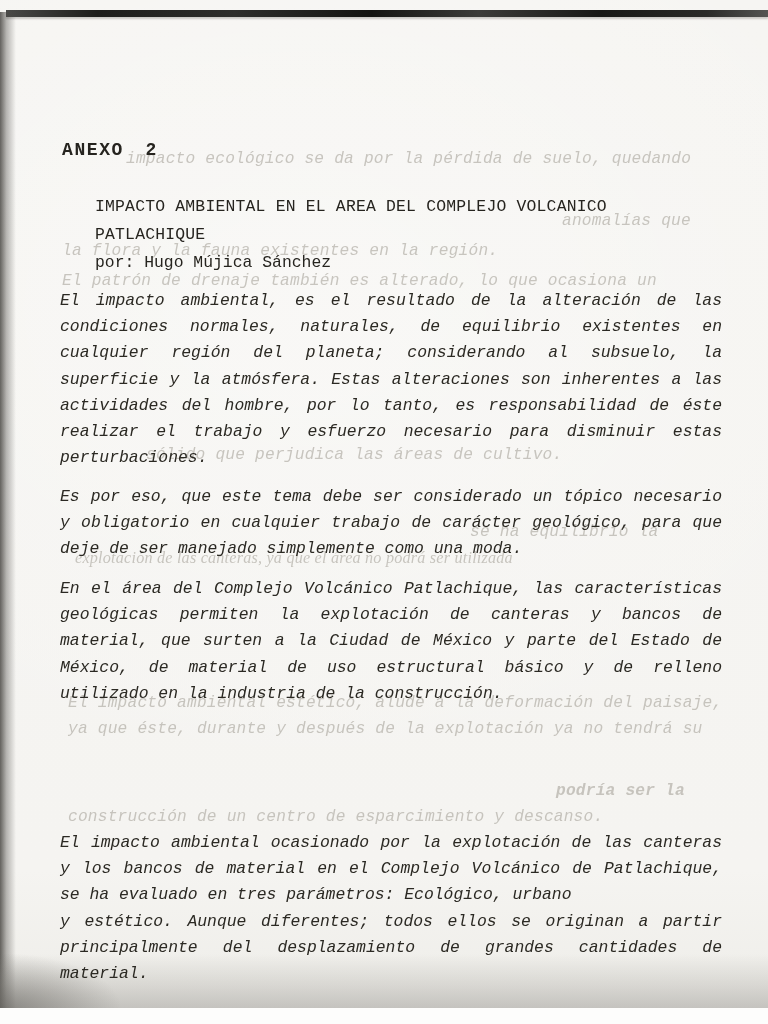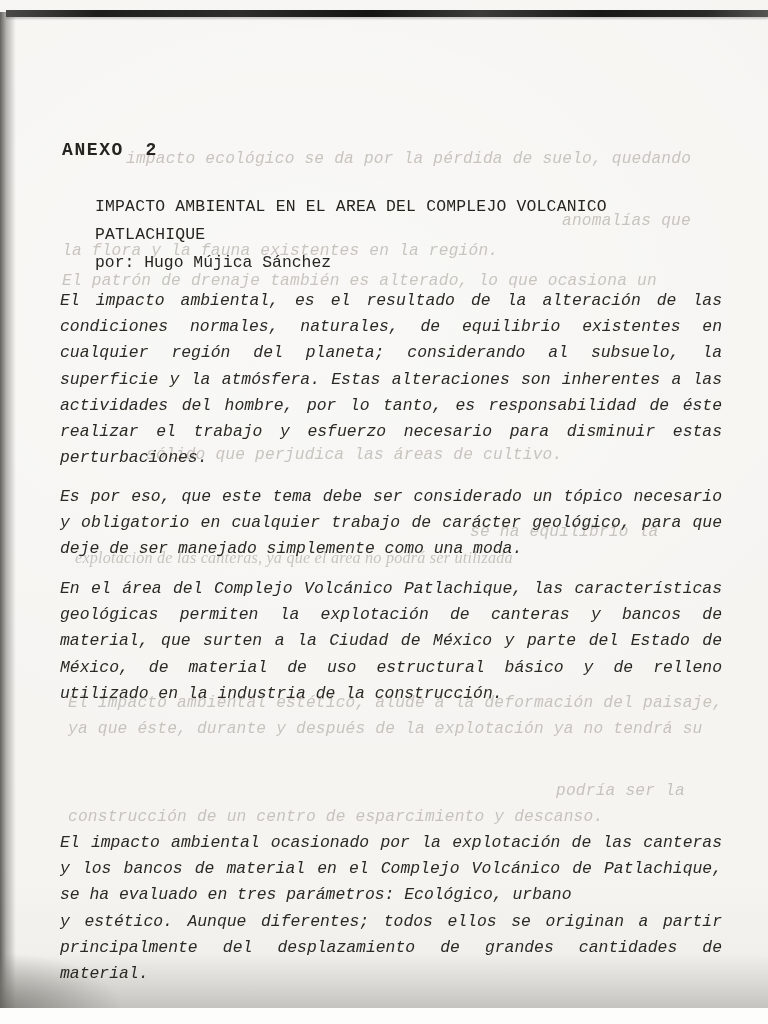--- a/index.html
+++ b/index.html
@@ -90,21 +90,21 @@
 
   <div class="ghost" style="top:146px; left:126px;">impacto ecológico se da por la pérdida de suelo, quedando</div>
   <div class="ghost" style="top:208px; left:562px;">anomalías que</div>
   <div class="ghost" style="top:238px; left:62px;">la flora y la fauna existentes en la región.</div>
   <div class="ghost" style="top:268px; left:62px;">El patrón de drenaje también es alterado, lo que ocasiona un</div>
   <div class="ghost" style="top:442px; left:146px;">sólido que perjudica las áreas de cultivo.</div>
   <div class="ghost" style="top:519px; left:470px;">se ha equilibrio la</div>
   <div class="ghost" style="top:545px; left:75px;font-family:Liberation Serif, serif;">explotación de las canteras, ya que el área no podrá ser utilizada</div>
   <div class="ghost" style="top:690px; left:68px;">El impacto ambiental estético, alude a la deformación del paisaje,</div>
   <div class="ghost" style="top:716px; left:68px;">ya que éste, durante y después de la explotación ya no tendrá su</div>
-  <div class="ghost" style="top:778px; left:556px;">podría ser la</div>
+  <div class="ghost" style="top:778px; left:556px;font-weight:bold;">podría ser la</div>
   <div class="ghost" style="top:804px; left:68px;">construcción de un centro de esparcimiento y descanso.</div>
 
   <div class="annex-label">ANEXO 2</div>
 
   <div class="doc-title line1">IMPACTO AMBIENTAL EN EL AREA DEL COMPLEJO VOLCANICO</div>
   <div class="doc-title line2">PATLACHIQUE</div>
   <div class="doc-byline">por: Hugo Mújica Sánchez</div>
 
   <div class="para" id="para1">El impacto ambiental, es el resultado de la alteración de las condiciones normales, naturales, de equilibrio existentes en cualquier región del planeta; considerando al subsuelo, la superficie y la atmósfera. Estas alteraciones son inherentes a las actividades del hombre, por lo tanto, es responsabilidad de éste realizar el trabajo y esfuerzo necesario para disminuir estas perturbaciones.</div>
   <div class="para" id="para2">Es por eso, que este tema debe ser considerado un tópico necesario y obligatorio en cualquier trabajo de carácter geológico, para que deje de ser manejado simplemente como una moda.</div>

